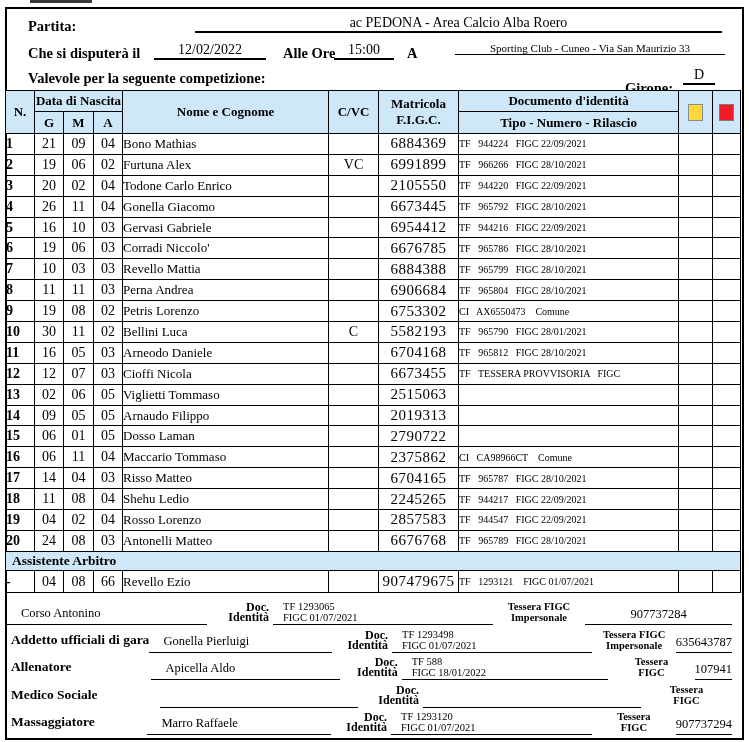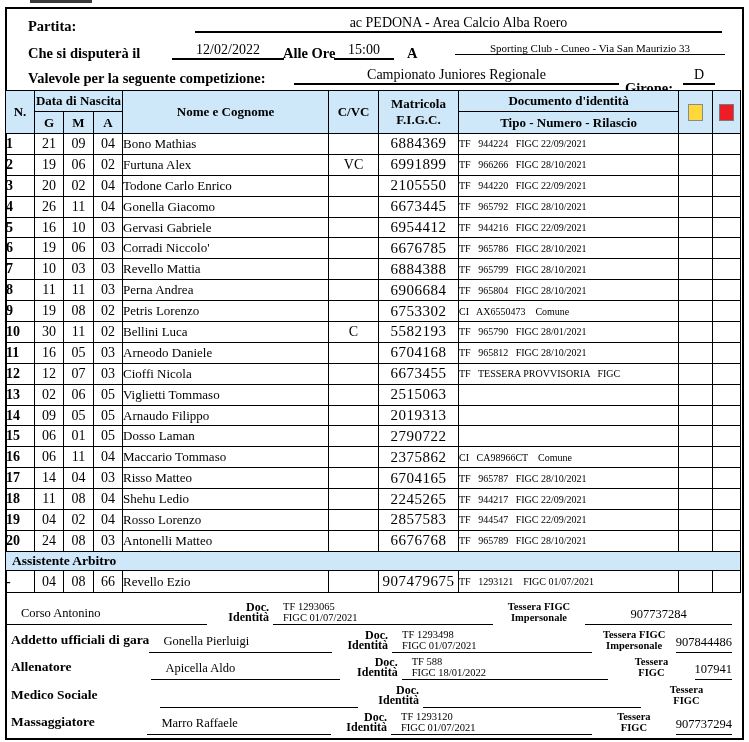--- a/index.html
+++ b/index.html
@@ -52,28 +52,27 @@
 
 <div class="top-partial"></div>
 
 <div class="doc">
 
   <div class="hdr">
     <span class="lbl" style="left:21px;top:9px;">Partita:</span>
     <span class="uline val" style="left:188px;top:6px;width:527px;">ac PEDONA - Area Calcio Alba Roero</span>
 
     <span class="lbl" style="left:21px;top:36px;">Che si disputerà il</span>
-    <span class="uline val" style="left:165px;top:33px;width:112px;">12/02/2022</span>
+    <span class="uline val" style="left:147px;top:33px;width:112px;">12/02/2022</span>
     <span class="lbl" style="left:276px;top:36px;">Alle Ore</span>
     <span class="uline val" style="left:327px;top:33px;width:60px;">15:00</span>
     <span class="lbl" style="left:400px;top:36px;">A</span>
     <span class="uline venue" style="left:448px;top:33px;width:270px;">Sporting Club - Cuneo - Via San Maurizio 33</span>
 
     <span class="lbl" style="left:21px;top:61px;">Valevole per la seguente competizione:</span>
-    <span class="uline val" style="left:287px;top:58px;width:325px;">Campionato Juniores Regionale</span>
     <span class="lbl" style="left:618px;top:71px;">Girone:</span>
     <span class="uline val" style="left:676px;top:58px;width:32px;">D</span>
   </div>
 
   <table class="roster">
     <colgroup>
       <col style="width:29px">
         <col style="width:29px">
         <col style="width:30px">
         <col style="width:29px">
@@ -421,21 +420,21 @@
         <div>Identità</div>
       </div>
       <div class="s-doc u">
         <div>TF    1293498</div>
         <div>FIGC 01/07/2021</div>
       </div>
       <div class="s-tlabel">
         <div>Tessera FIGC</div>
         <div>Impersonale</div>
       </div>
-      <div class="s-tvalue u">907844486</div>
+      <div class="s-tvalue u">635643787</div>
     </div>
 
     <div class="staff-row">
       <div class="s-role">Allenatore</div>
       <div class="s-name u">Apicella Aldo</div>
       <div class="s-doclabel">
         <div>Doc.</div>
         <div>Identità</div>
       </div>
       <div class="s-doc u">

